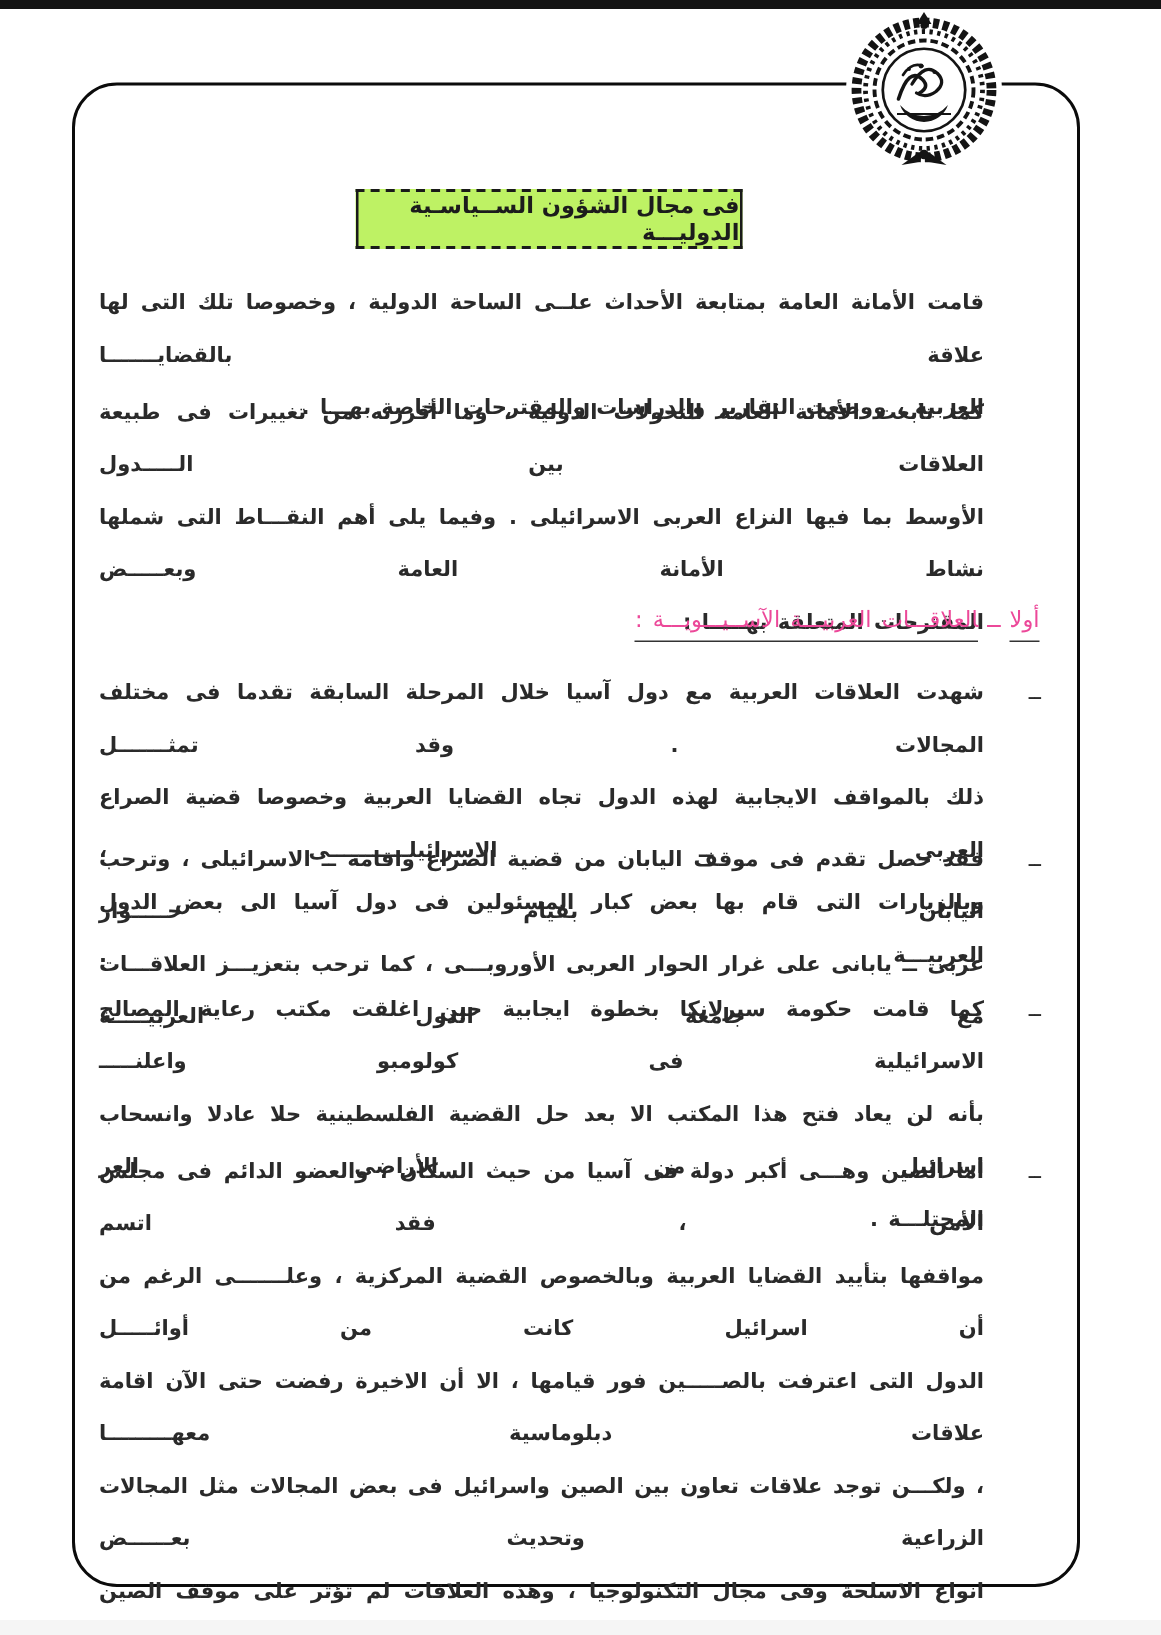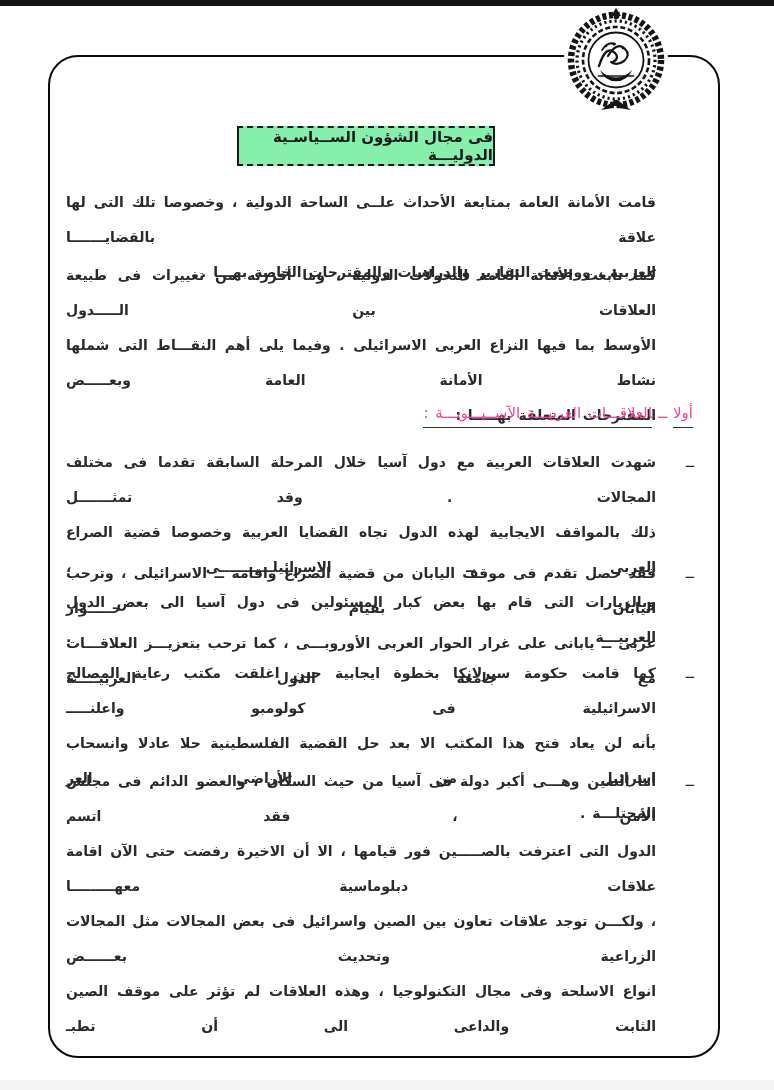--- a/index.html
+++ b/index.html
@@ -16,21 +16,21 @@
     border:2px solid #0b0b0b;border-radius:30px;background:transparent;
   }
   .emblem{
     position:absolute;left:562px;top:6px;width:108px;height:108px;
   }
   .title-box{
     position:absolute;left:237px;top:126px;width:254px;height:36px;
     border:2px solid #1a1a1a;border-top-style:dashed;border-bottom-style:dashed;
     display:flex;align-items:center;justify-content:center;
     font-size:15px;font-weight:bold;letter-spacing:0;color:#1c1c1c;
-    background:#86efac;
+    background:#bef264;
   }
   .txt{
     position:absolute;right:118px;width:590px;direction:rtl;
     font-size:14px;line-height:35px;word-spacing:2px;color:#2a2a2a;
   }
   .line{text-align:justify;text-align-last:justify;font-weight:bold;}
   .line.short{text-align:center;text-align-last:right;}
   .heading{
     position:absolute;right:81px;width:627px;direction:rtl;text-align:right;
     font-size:15px;line-height:30px;color:#ec4899;word-spacing:2px;
@@ -114,18 +114,19 @@
 <div class="txt bullet" style="top:656px">
   <span class="marker">ــ</span>
   <div class="line">كما قامت حكومة سيرلانكا بخطوة ايجابية حين اغلقت مكتب رعاية المصالح الاسرائيلية فى كولومبو واعلنـــــ</div>
   <div class="line">بأنه لن يعاد فتح هذا المكتب الا بعد حل القضية الفلسطينية حلا عادلا وانسحاب اسرائيل من الأراضى العر</div>
   <div class="line short">المحتلـــة .</div>
 </div>
 
 <div class="txt bullet" style="top:764px">
   <span class="marker">ــ</span>
   <div class="line">أما الصين وهـــى أكبر دولة فى آسيا من حيث السكان ،  والعضو الدائم فى مجلس الأمن ،  فقد اتسم</div>
+  <div class="line">مواقفها بتأييد القضايا العربية وبالخصوص القضية المركزية ، وعلـــــــى الرغم من  أن اسرائيل كانت من أوائـــــل</div>
   <div class="line">الدول التى اعترفت بالصـــــين فور قيامها ،  الا أن الاخيرة رفضت حتى الآن اقامة علاقات دبلوماسية معهـــــــــا</div>
   <div class="line">، ولكـــن توجد علاقات تعاون بين الصين واسرائيل فى بعض المجالات مثل المجالات الزراعية وتحديث بعــــــض</div>
   <div class="line">انواع الاسلحة وفى مجال التكنولوجيا ،  وهذه العلاقات لم تؤثر على موقف الصين الثابت والداعى الى أن تطبـ</div>
 </div>
 
 <div class="bottom-band"></div>
 
 </body></html>

